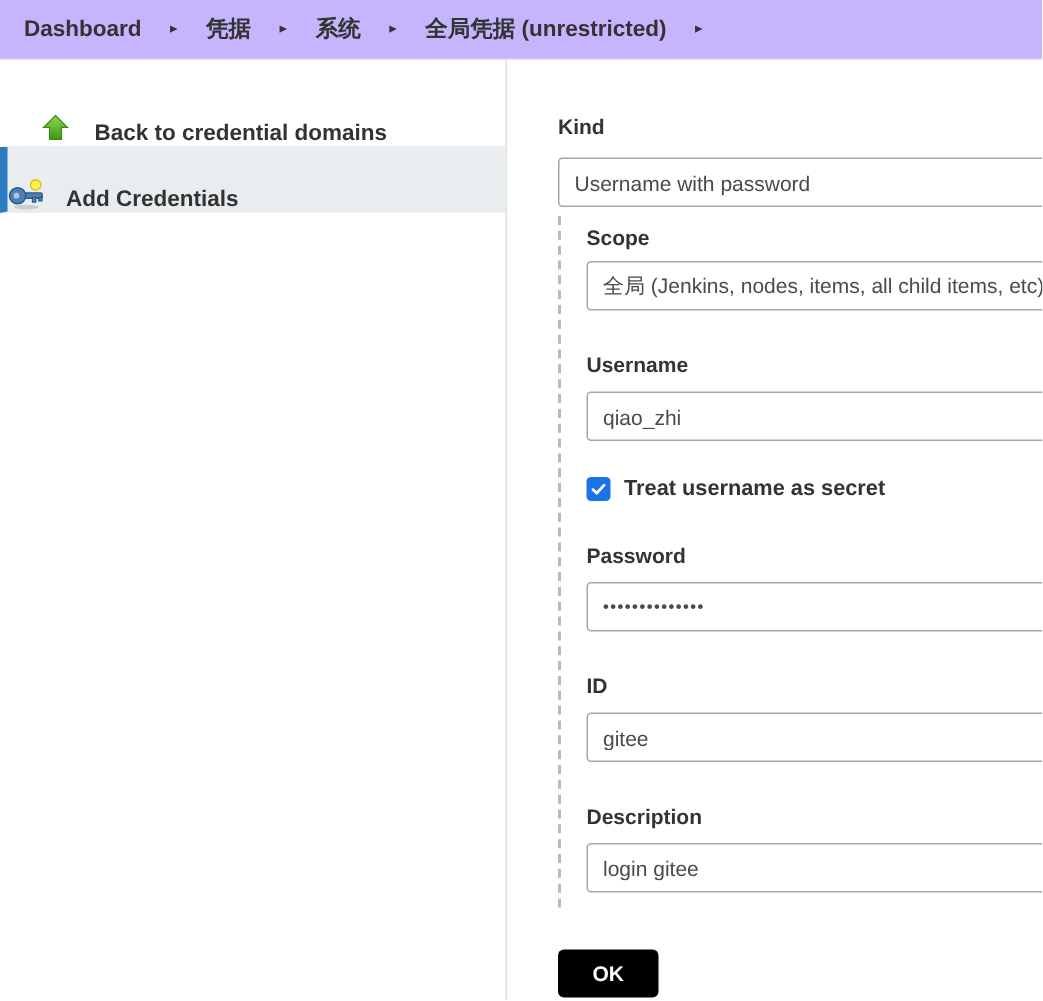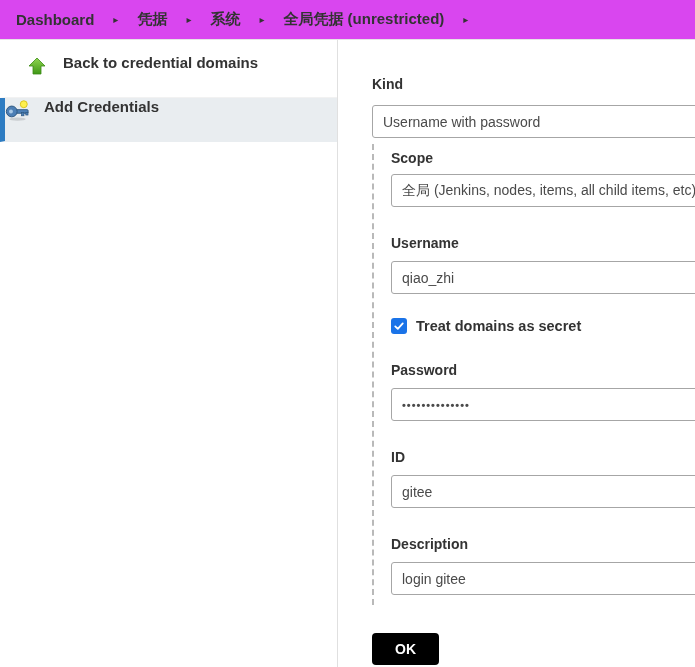--- a/index.html
+++ b/index.html
@@ -12,21 +12,21 @@
     position: relative;
     width: 695px;
     height: 667px;
     overflow: hidden;
     background: #fff;
   }
 
   
   .header {
     height: 40px;
-    background: #d946ef;
+    background: #c4b5fd;
     border-bottom: 1px solid #e5e5e5;
     display: flex;
     align-items: center;
     padding: 0 16px;
   }
   .breadcrumb {
     display: flex;
     align-items: center;
     gap: 19px;
   }
@@ -51,21 +51,21 @@
   }
   .sidebar {
     width: 338px;
     flex: 0 0 338px;
     border-right: 1px solid #e0e0e0;
     padding-top: 14px;
   }
   .side-item {
     height: 44px;
     display: flex;
-    align-items: flex-start;
+    align-items: flex-end;
     gap: 13px;
     padding-left: 19px;
     border-left: 5px solid transparent;
     border-bottom: 1px solid #f2f2f2;
     cursor: pointer;
   }
   .side-item.selected {
     background: #e9edf0;
     border-left-color: #2d7cc2;
     border-bottom-color: #e9edf0;
@@ -216,21 +216,21 @@
 
         <div class="field-label mt-block">Username</div>
         <input class="control control-tight" type="text" value="qiao_zhi" style="">
 
         <div class="checkbox-row">
           <span class="checkbox">
             <svg width="12" height="12" viewBox="0 0 16 16">
               <path d="M3 8.5 L6.4 11.8 L13 4.6" stroke="#ffffff" stroke-width="2.4" fill="none" stroke-linecap="round" stroke-linejoin="round"></path>
             </svg>
           </span>
-          <span class="checkbox-label">Treat domains as secret</span>
+          <span class="checkbox-label">Treat username as secret</span>
         </div>
 
         <div class="field-label mt-block">Password</div>
         <input class="control control-tight" type="text" style="font-size: 11px; letter-spacing: 1px; font-weight: 700;" value="••••••••••••••">
 
         <div class="field-label mt-block">ID</div>
         <input class="control control-tight" type="text" value="gitee" style="">
 
         <div class="field-label mt-block">Description</div>
         <input class="control control-tight" type="text" value="login gitee" style="">

